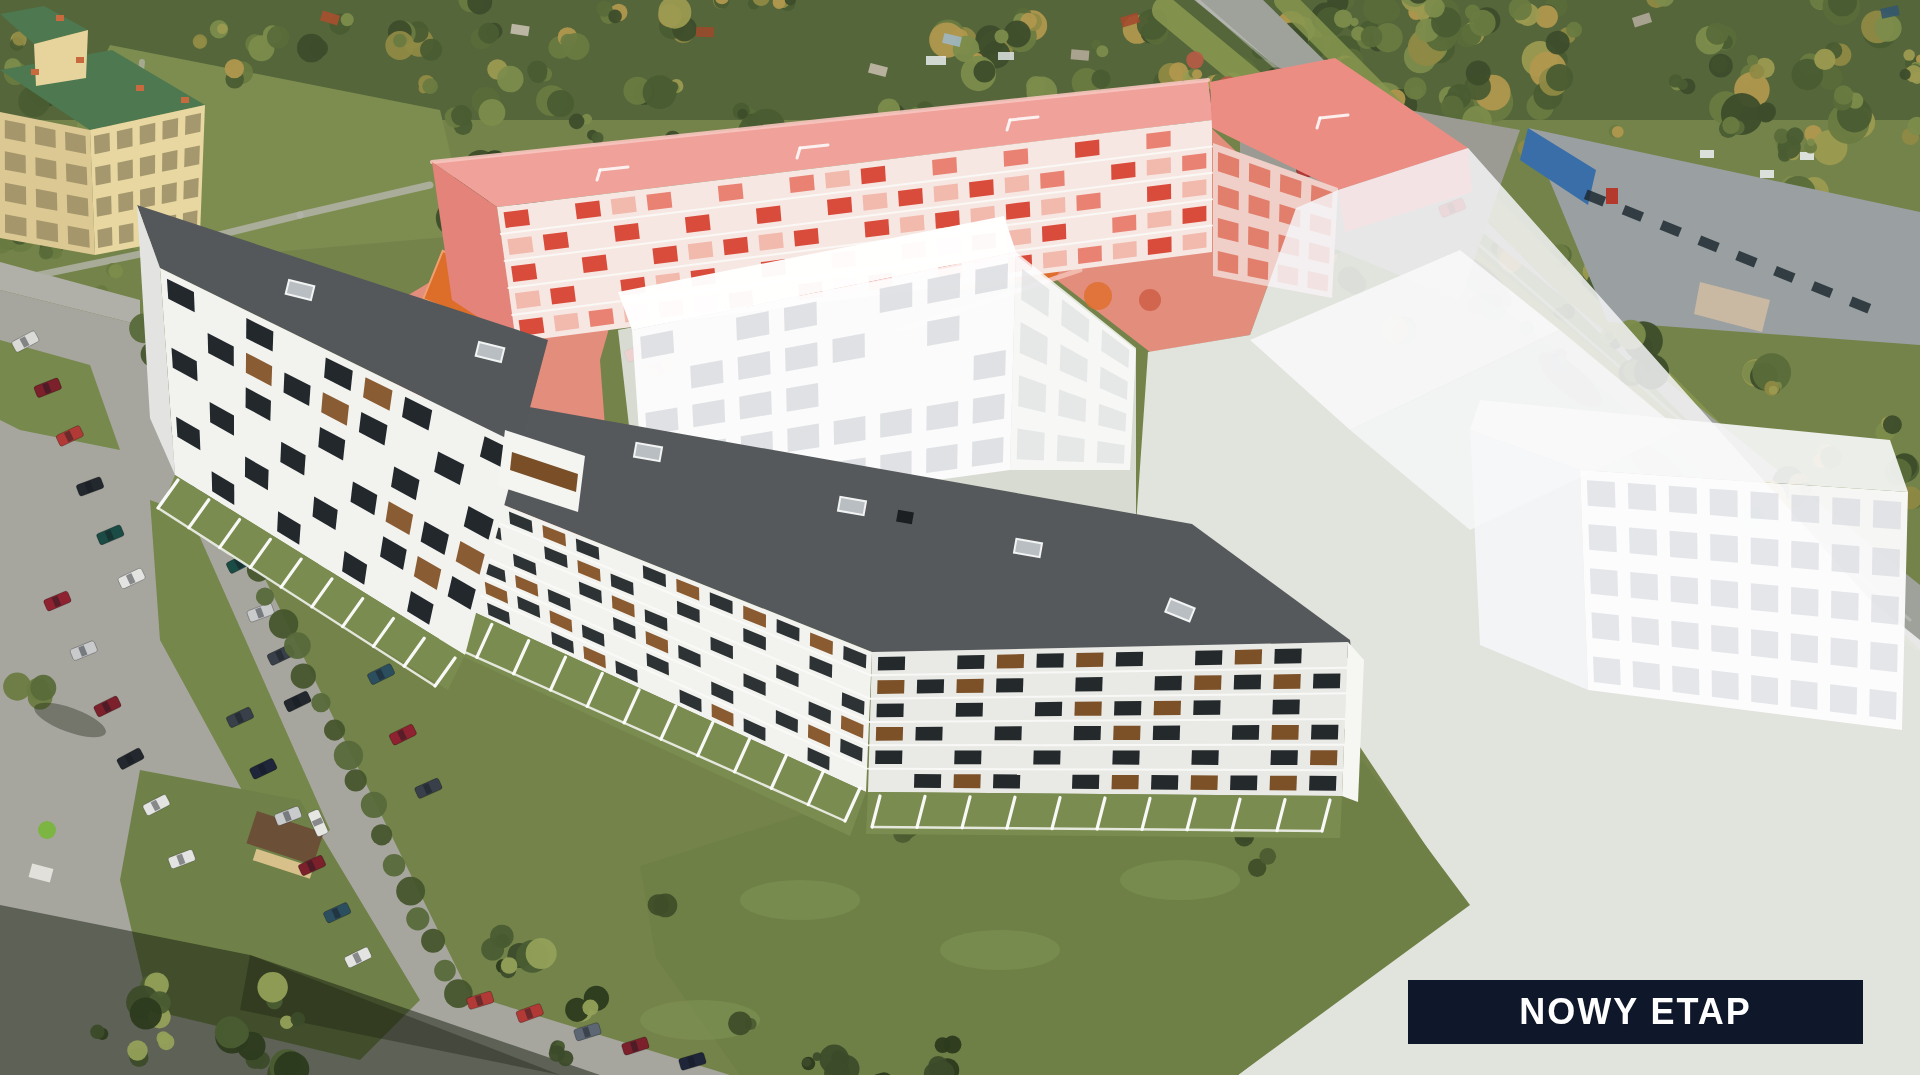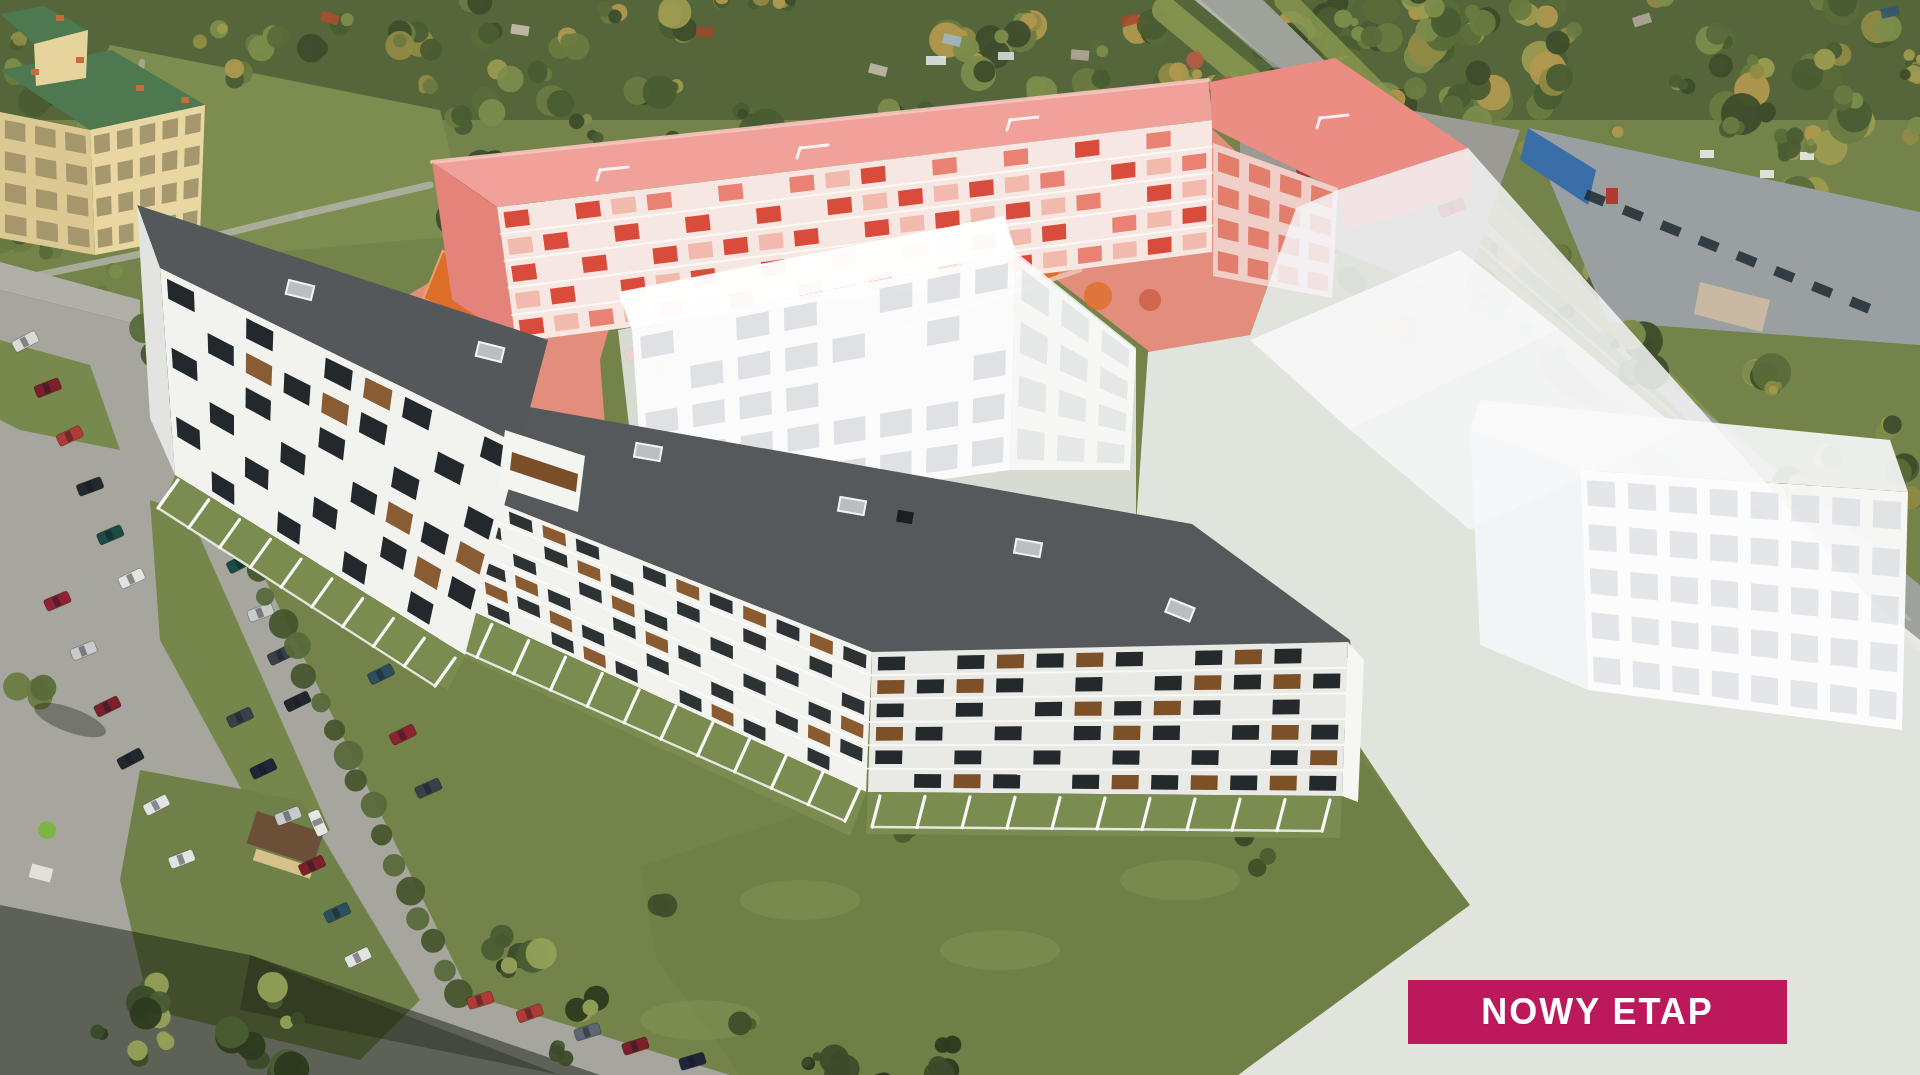--- a/index.html
+++ b/index.html
@@ -1,20 +1,20 @@
 <!DOCTYPE html>
 <html><head>
 <meta charset="utf-8">
 <style>
   html,body{margin:0;padding:0;background:#222;}
   .scene{position:relative;width:1920px;height:1075px;overflow:hidden;
          background:#74834a;font-family:"Liberation Sans",sans-serif;}
   .scene svg{position:absolute;left:0;top:0;width:100%;height:100%;display:block;}
-  .badge{position:absolute;left:1408px;top:980px;width:379px;height:64px;
-         background:#be185d;display:flex;align-items:center;justify-content:center;
+  .badge{position:absolute;left:1408px;top:980px;width:455px;height:64px;
+         background:#0f172a;display:flex;align-items:center;justify-content:center;
          color:#fff;font-weight:bold;font-size:36px;letter-spacing:2px;
          text-shadow:0 1px 1px rgba(0,0,0,0.08);}
 </style>
 </head>
 <body>
 
 <div class="scene">
   <svg id="scene-svg" viewBox="0 0 1920 1075">
     <g id="g-base">
         <rect x="0" y="0" width="1920" height="1075" fill="#74834a"></rect>

